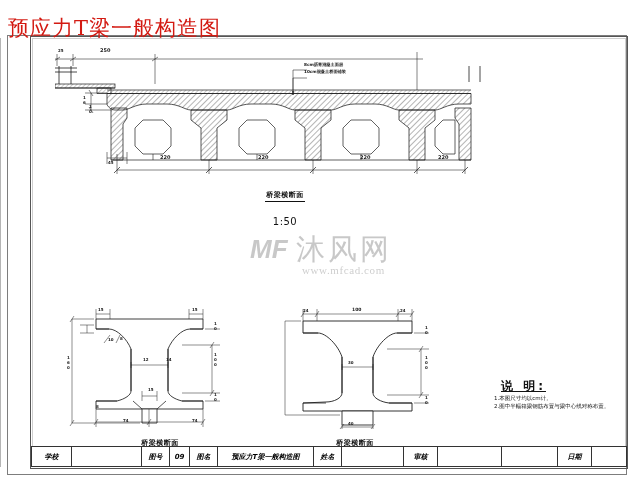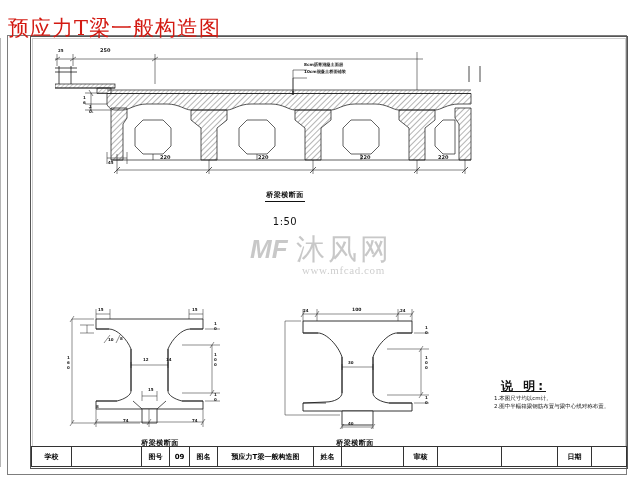--- a/index.html
+++ b/index.html
@@ -78,20 +78,21 @@
     position:absolute;left:31px;top:446px;width:596px;height:21px;
     border-top:1px solid #333;border-bottom:1px solid #333;
     border-left:1px solid #333;border-right:1px solid #333;
     box-sizing:border-box;display:flex;z-index:20;background:#fff;
   }
   #title-block .tb-cell{
     border-right:1px solid #333;box-sizing:border-box;
     display:flex;align-items:center;justify-content:center;
     font-size:7px;font-weight:bold;color:#000;white-space:nowrap;overflow:hidden;
     height:100%;
+    font-style:italic;
   }
   #title-block .tb-cell:last-child{border-right:none;}
   #title-block .tb-cell.blank{font-weight:normal;}
 </style>
 </head>
 <body>
 
 <div id="drawing-title">预应力T梁一般构造图</div>
 
 <div id="sheet-outer"></div>

